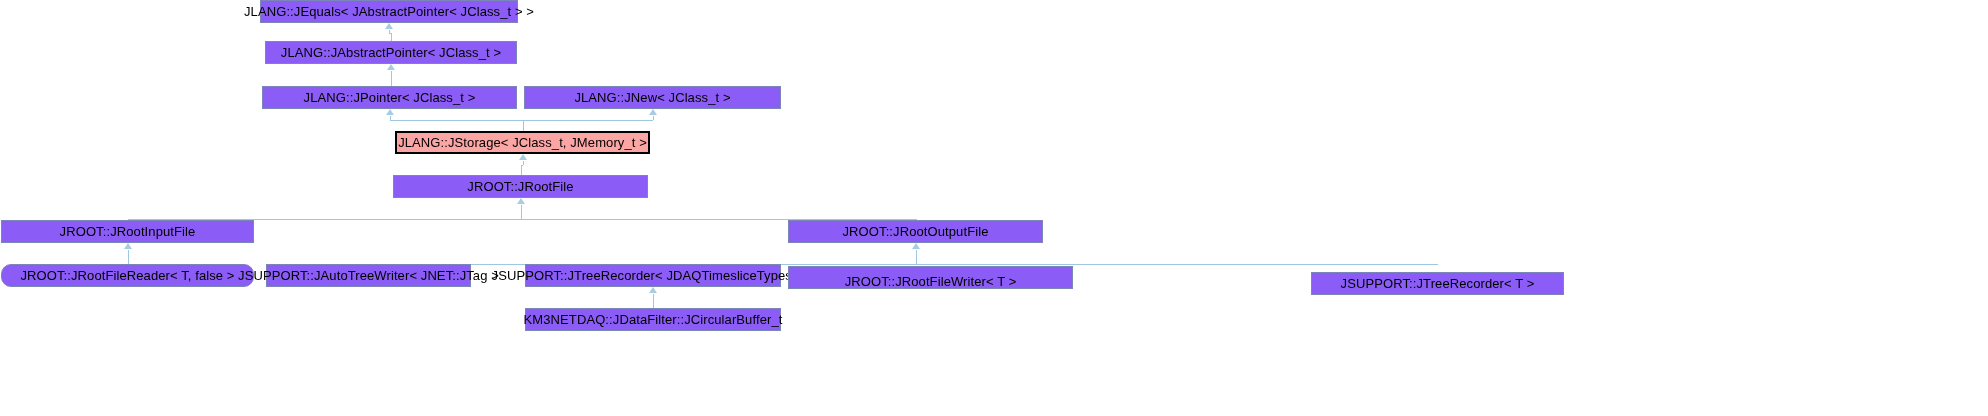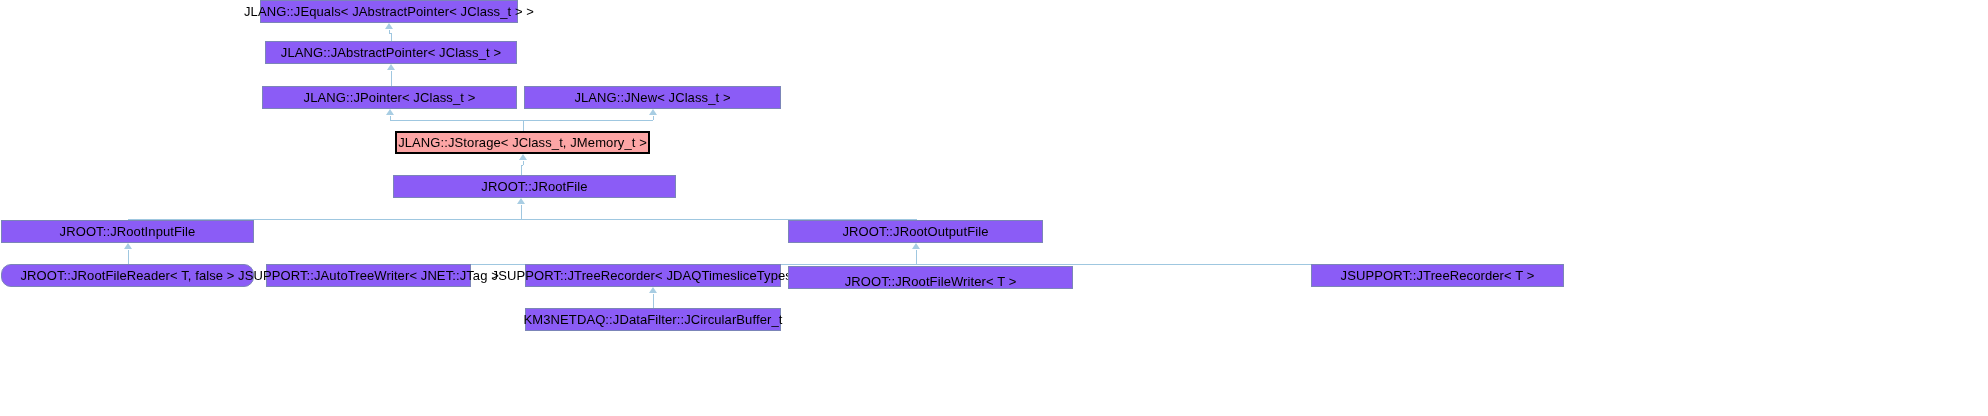--- a/index.html
+++ b/index.html
@@ -107,40 +107,40 @@
     </div>
     <div class="node" style="left: 262px; top: 86px; width: 255px;">
       <span class="node-label">JLANG::JPointer&lt; JClass_t &gt;</span>
     </div>
     <div class="node" style="left: 524px; top: 86px; width: 257px;">
       <span class="node-label">JLANG::JNew&lt; JClass_t &gt;</span>
     </div>
     <div class="node focus" style="left: 395px; top: 131px; width: 255px;">
       <span class="node-label">JLANG::JStorage&lt; JClass_t, JMemory_t &gt;</span>
     </div>
-    <div class="node" style="left: 393px; top: 175px; width: 283px; text-align: center;">
+    <div class="node" style="left: 393px; top: 175px; width: 255px; text-align: center;">
       <span class="node-label">JROOT::JRootFile</span>
     </div>
     <div class="node" style="left: 1px; top: 220px; width: 253px;">
       <span class="node-label">JROOT::JRootInputFile</span>
     </div>
     <div class="node" style="left: 788px; top: 220px; width: 255px; justify-content: center;">
       <span class="node-label">JROOT::JRootOutputFile</span>
     </div>
     <div class="node" style="left: 1px; top: 264px; width: 253px; border-radius: 10px;">
       <span class="node-label">JROOT::JRootFileReader&lt; T, false &gt;</span>
     </div>
     <div class="node" style="left: 266px; top: 264px; width: 205px;">
       <span class="node-label">JSUPPORT::JAutoTreeWriter&lt; JNET::JTag &gt;</span>
     </div>
     <div class="node" style="left: 525px; top: 264px; width: 256px;">
       <span class="node-label">JSUPPORT::JTreeRecorder&lt; JDAQTimesliceTypes_t &gt;</span>
     </div>
     <div class="node" style="left: 788px; top: 266px; width: 285px; align-items: flex-end;">
       <span class="node-label">JROOT::JRootFileWriter&lt; T &gt;</span>
     </div>
-    <div class="node" style="left: 1311px; top: 264px; width: 253px;">
+    <div class="node" style="left: 1311px; top: 272px; width: 253px;">
       <span class="node-label">JSUPPORT::JTreeRecorder&lt; T &gt;</span>
     </div>
     <div class="node" style="left: 525px; top: 308px; width: 256px;">
       <span class="node-label">KM3NETDAQ::JDataFilter::JCircularBuffer_t</span>
     </div>
   </div>
 
 </body></html>

